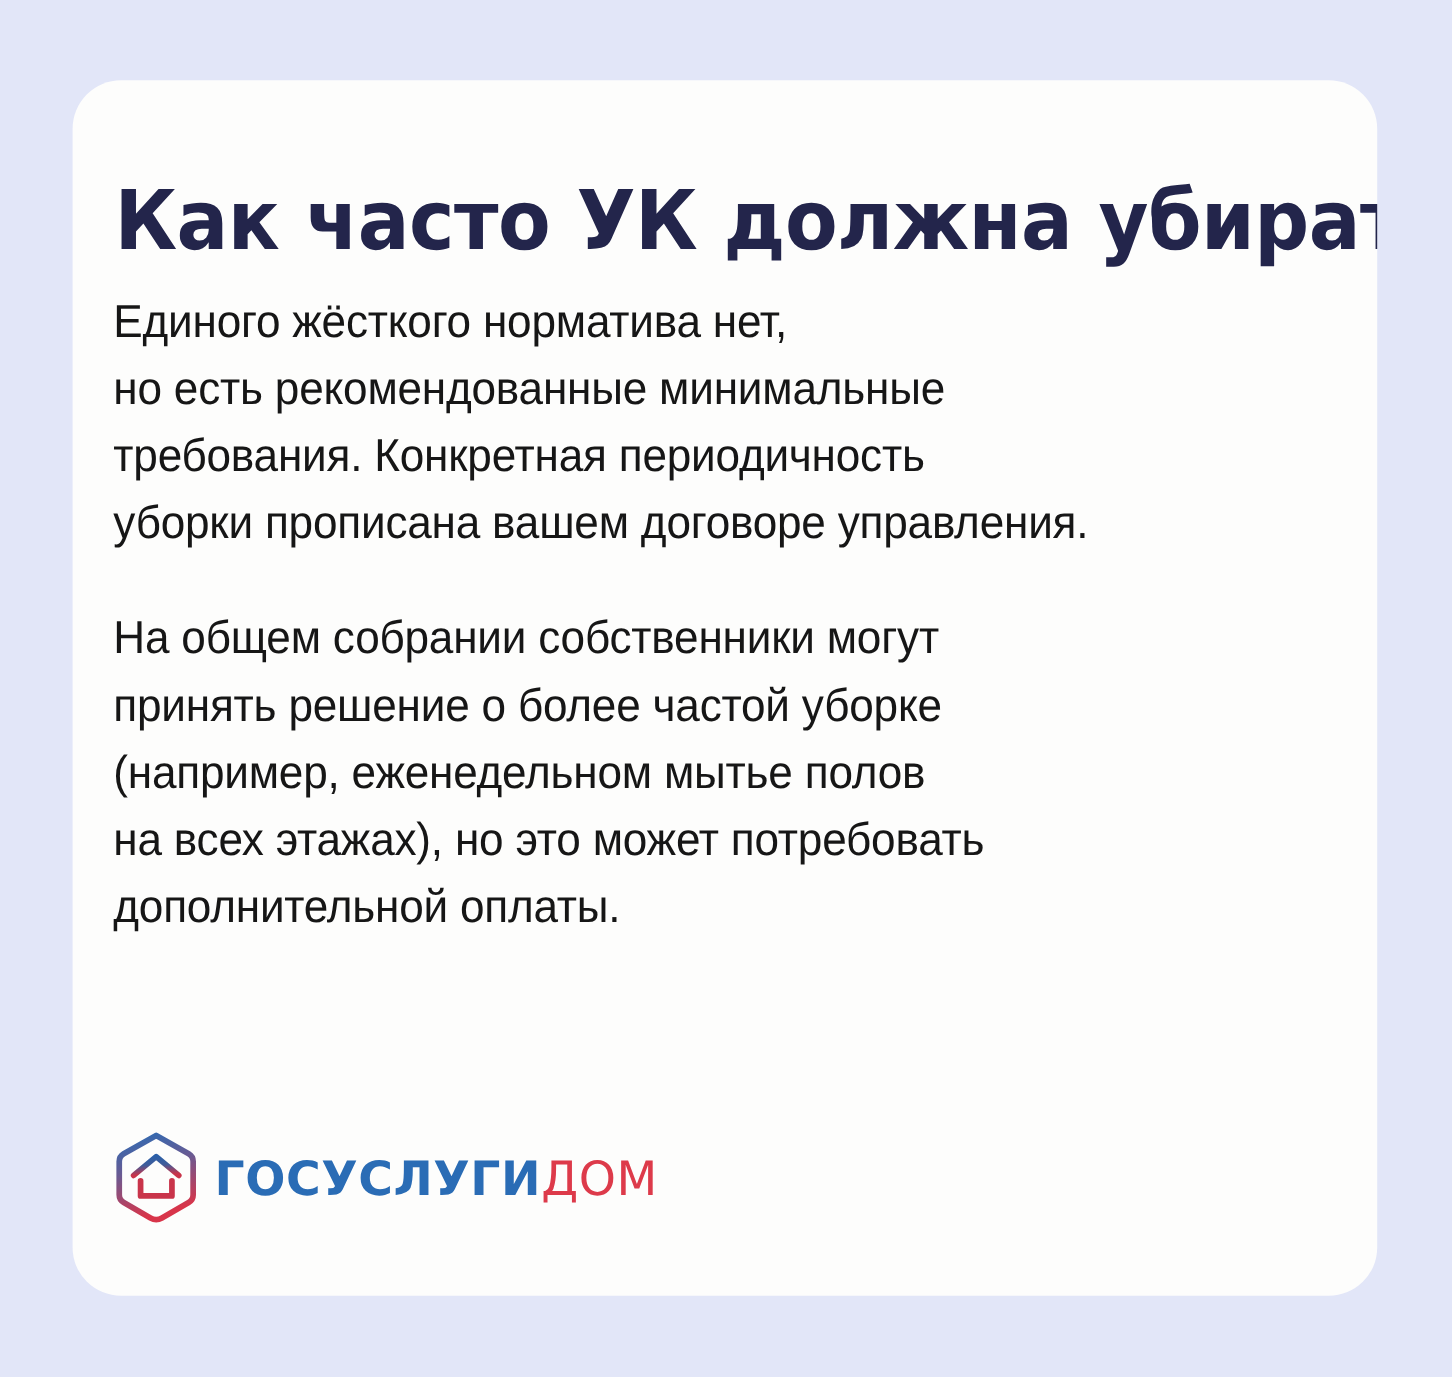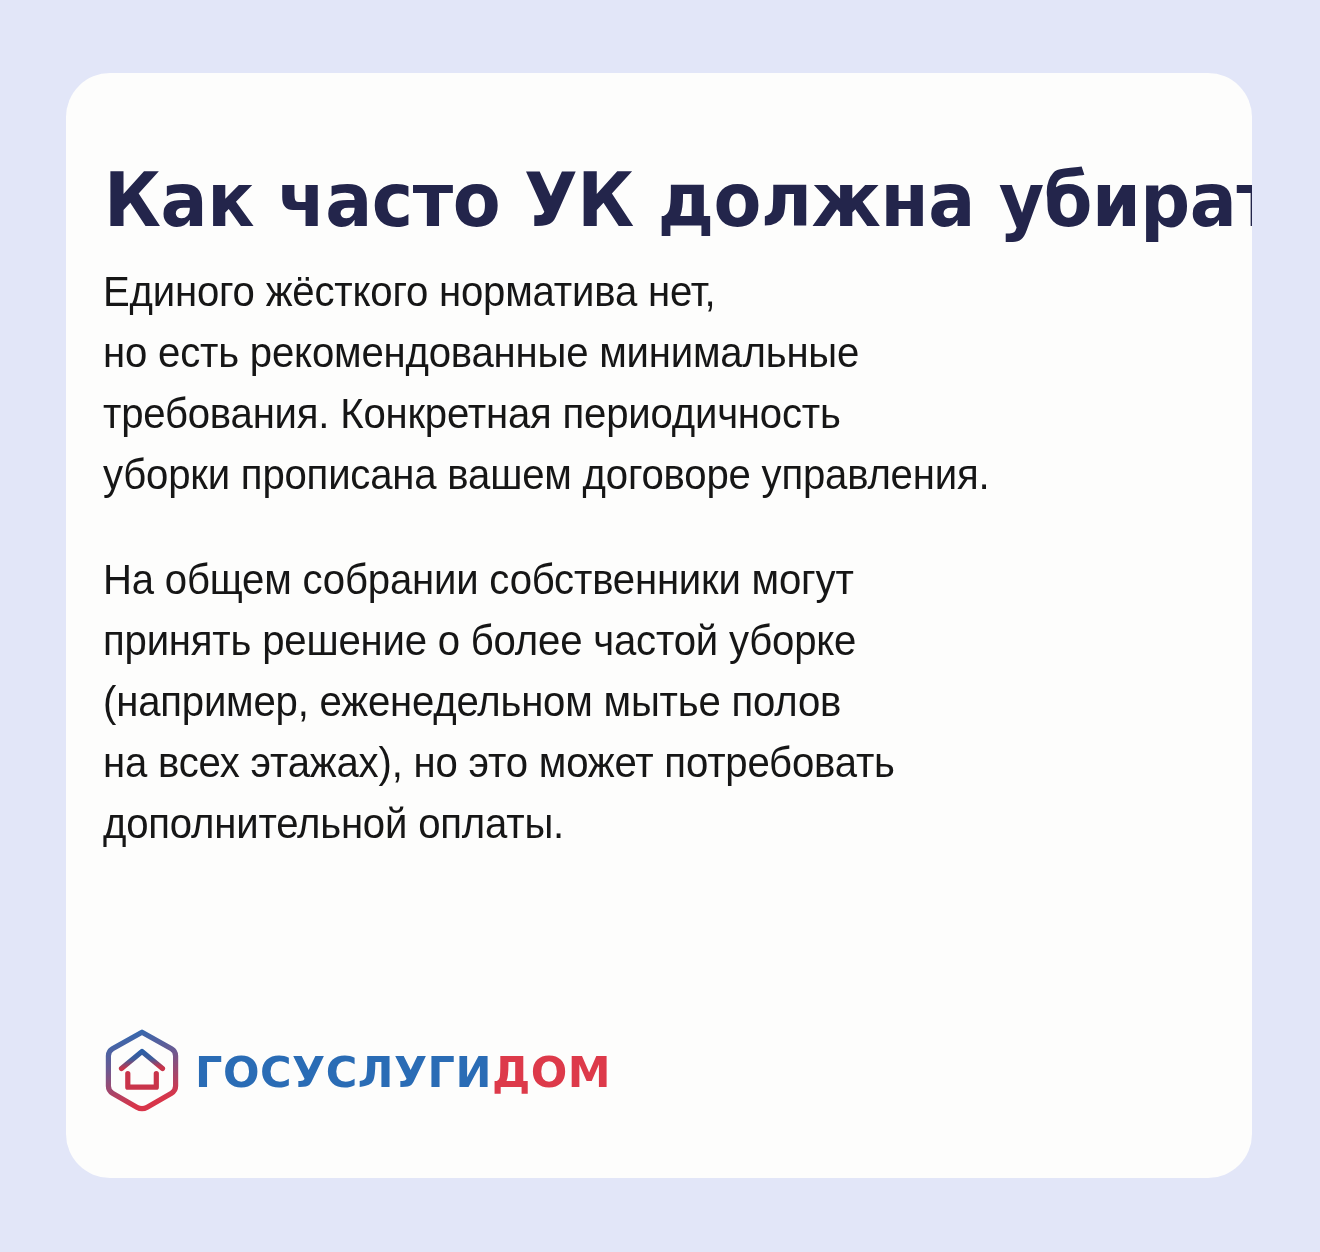--- a/index.html
+++ b/index.html
@@ -100,21 +100,21 @@
     font-weight: bold;
     color: #2a6cb5;
     letter-spacing: 0.5px;
     line-height: 46px;
     text-transform: uppercase;
   }
 
   .logo-word-bottom {
     font-family: "DejaVu Sans", sans-serif;
     font-size: 43px;
-    font-weight: bold;
+    font-weight: normal;
     color: #dd3a4a;
     letter-spacing: 0.5px;
     line-height: 46px;
     text-transform: uppercase;
   }
 </style>
 </head>
 <body>
 
 <div class="stage">

